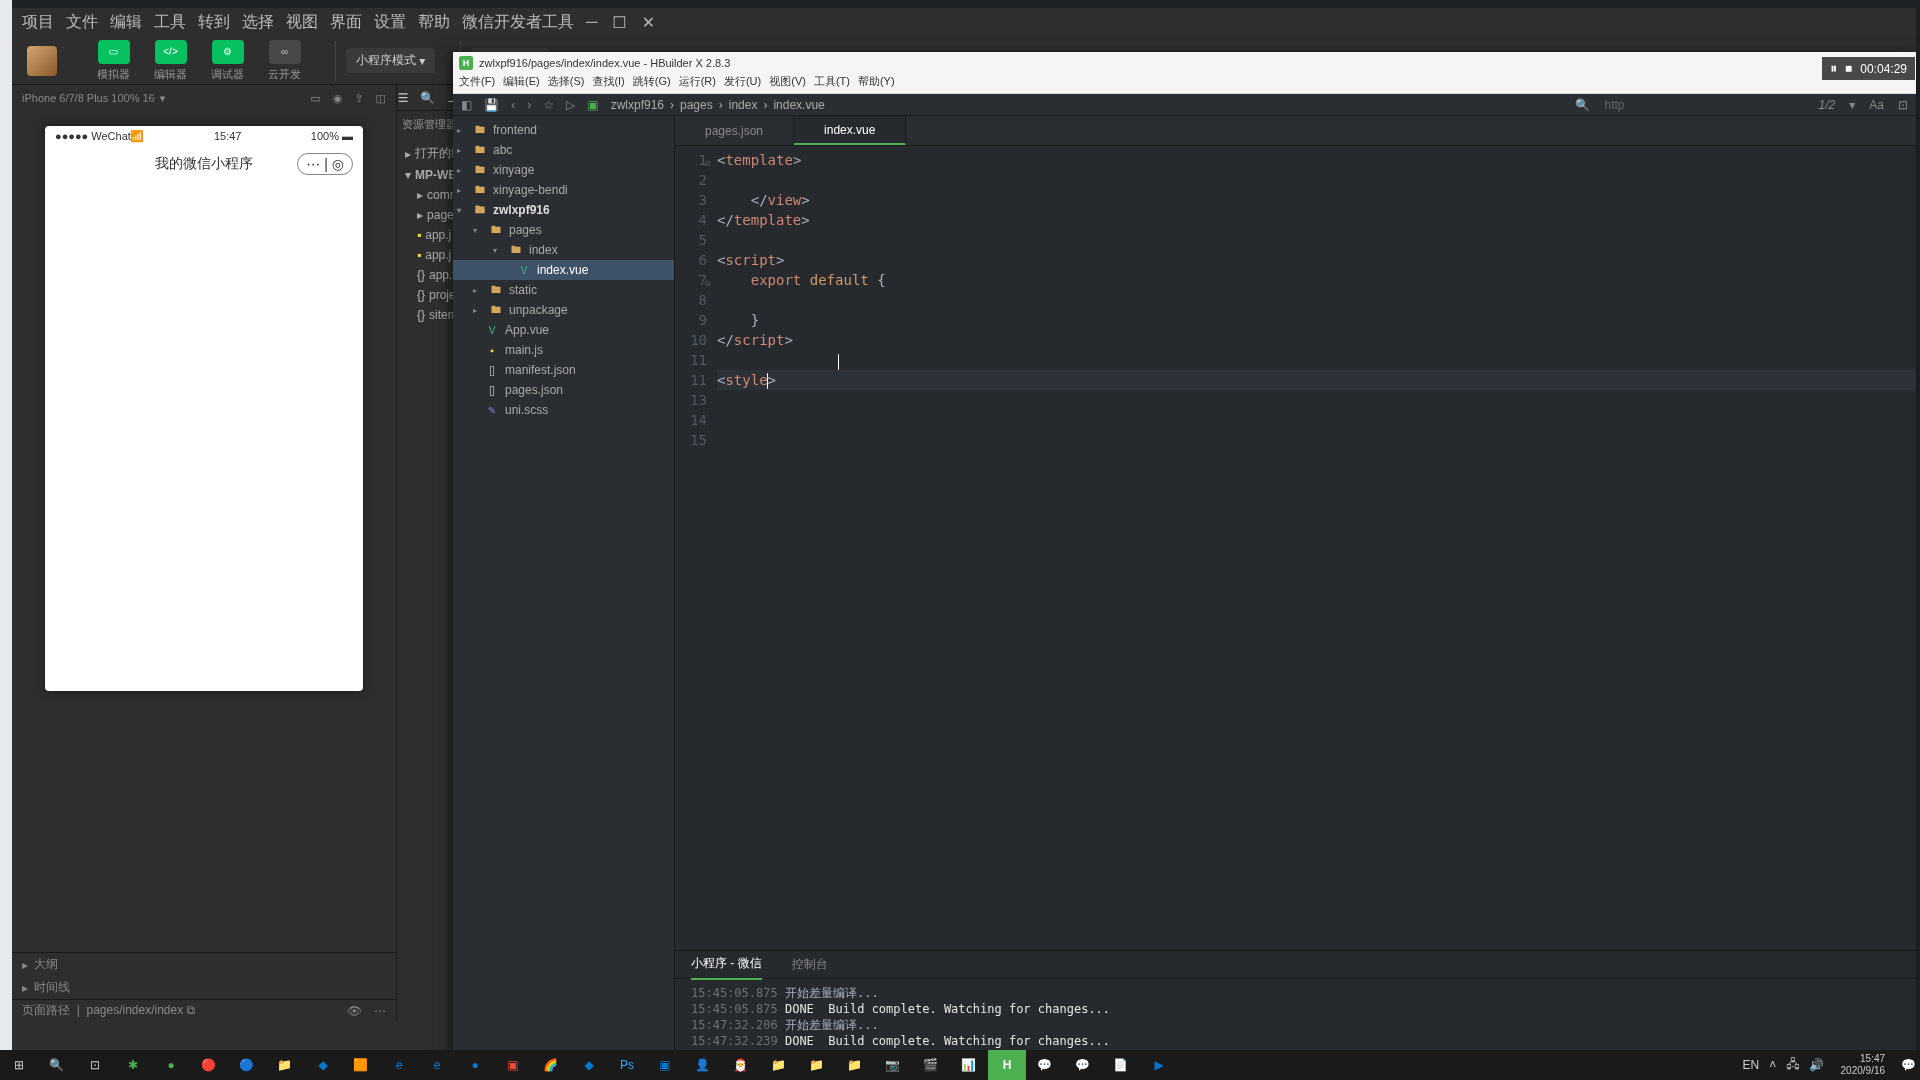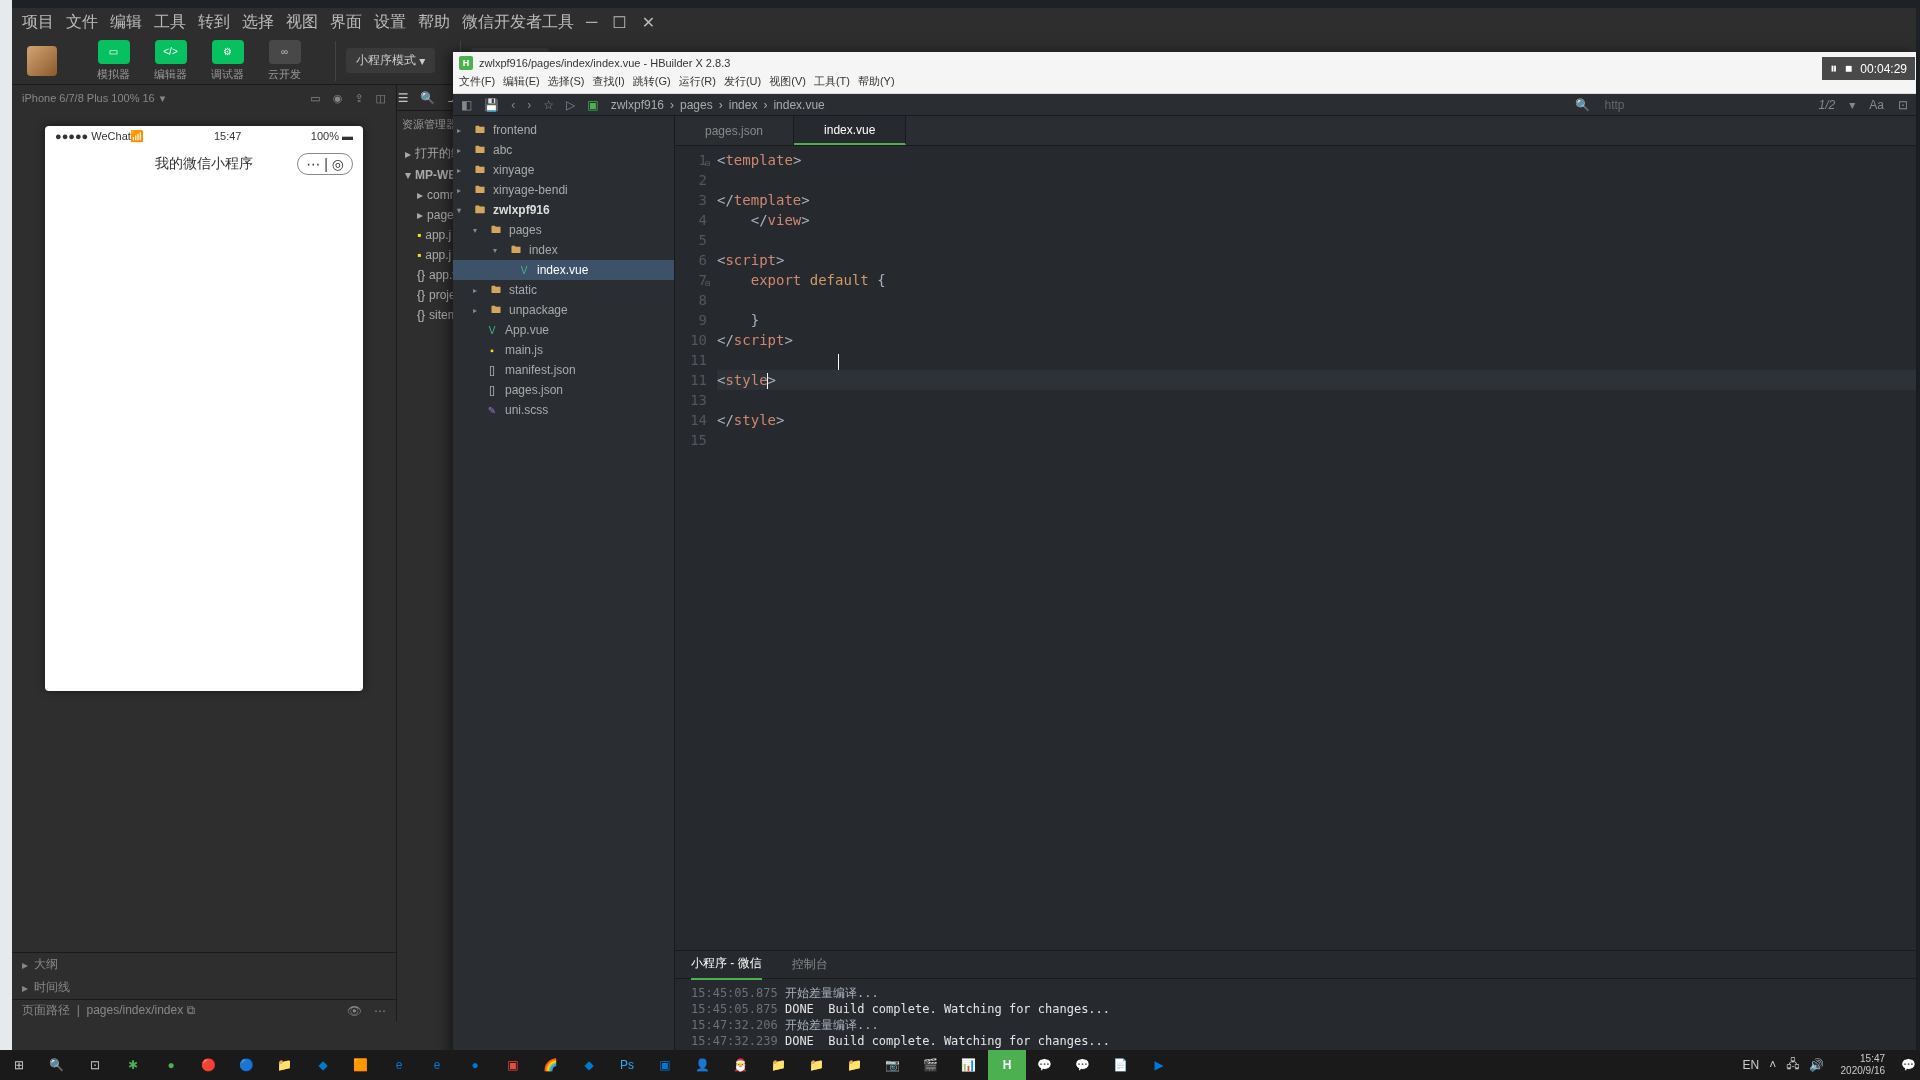--- a/index.html
+++ b/index.html
@@ -719,32 +719,31 @@
             <div>10</div>
             <div>11</div>
             <div>11</div>
           <div>13</div>
             <div>14</div>
             <div>15</div>
         </div>
         <div class="code-lines">
           <div class="code-line"><span class="tok-angle">&lt;</span><span class="tok-tag">template</span><span class="tok-angle">&gt;</span></div>
           <div class="code-line"></div>
+          <div class="code-line">    <span class="tok-angle">&lt;/</span><span class="tok-tag">view</span><span class="tok-angle">&gt;</span></div>
           <div class="code-line"><span class="tok-angle">&lt;/</span><span class="tok-tag">template</span><span class="tok-angle">&gt;</span></div>
-          <div class="code-line">    <span class="tok-angle">&lt;/</span><span class="tok-tag">view</span><span class="tok-angle">&gt;</span></div>
           <div class="code-line"></div>
           <div class="code-line"><span class="tok-angle">&lt;</span><span class="tok-tag">script</span><span class="tok-angle">&gt;</span></div>
           <div class="code-line">    <span class="tok-kw">export</span> <span class="tok-kw2">default</span> <span class="tok-punc">{</span></div>
           <div class="code-line"></div>
           <div class="code-line">    <span class="tok-punc">}</span></div>
           <div class="code-line"><span class="tok-angle">&lt;/</span><span class="tok-tag">script</span><span class="tok-angle">&gt;</span></div>
           <div class="code-line"></div>
           <div class="code-line active-line"><span class="tok-angle">&lt;</span><span class="tok-tag">style</span><span class="text-cursor"></span><span class="tok-angle">&gt;</span></div>
           <div class="code-line"></div>
-          <div class="code-line"><span class="tok-angle">&lt;/</span><span class="tok-tag">style</span><span class="tok-angle">&gt;</span></div>
         </div>
         <span class="editor-caret" style="left:163px; top:208px;"></span>
       </div>
 
       <div class="hb-console">
         <div class="console-tabs">
           <div class="console-tab active">小程序 - 微信</div>
           <div class="console-tab">控制台</div>
         </div>
         <div class="console-output">

